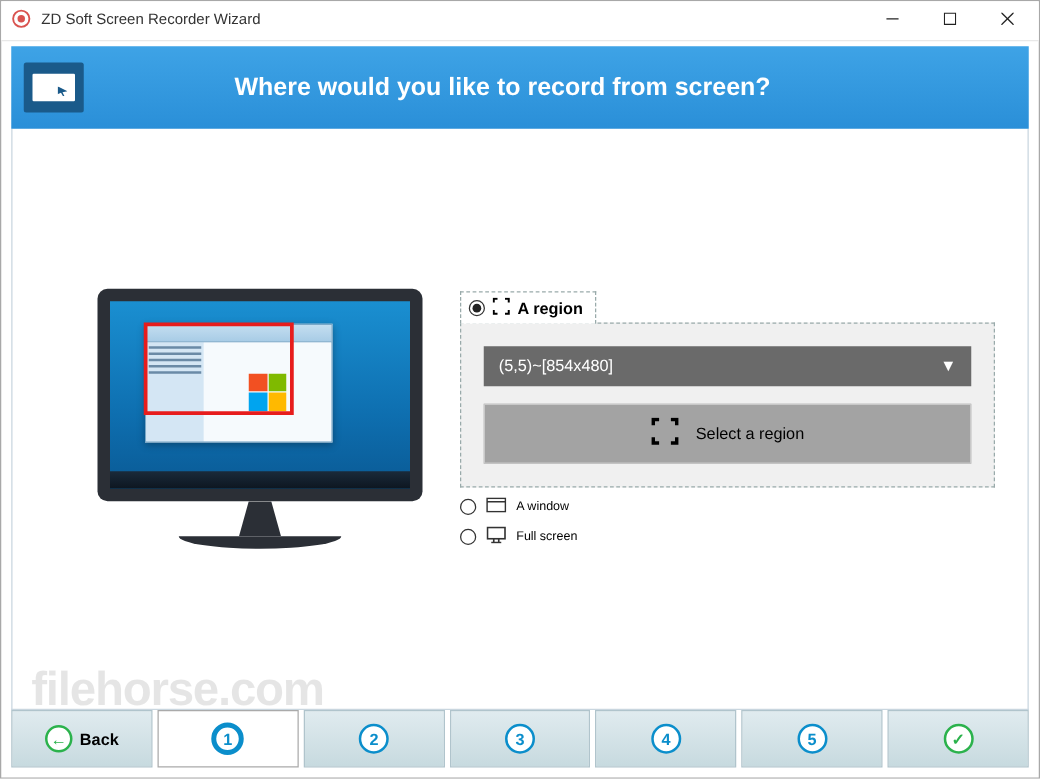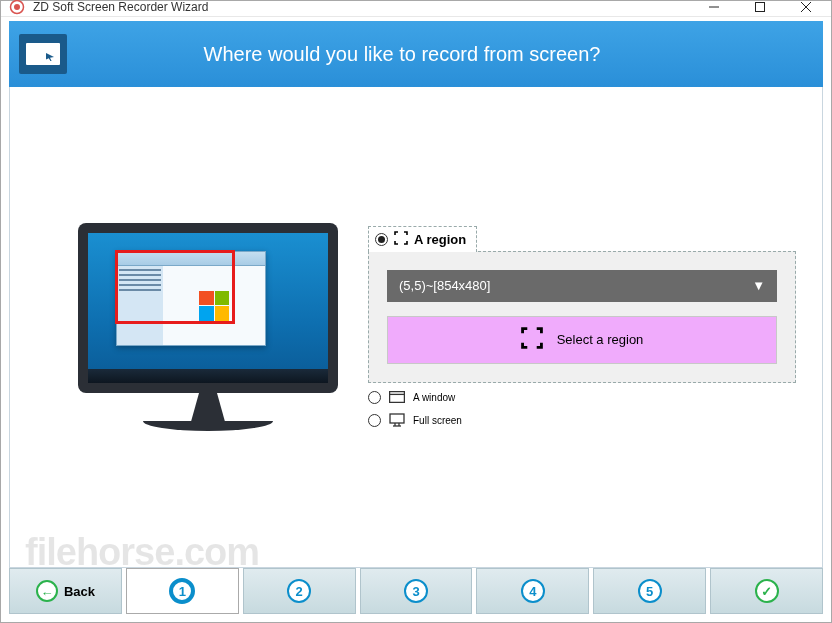--- a/index.html
+++ b/index.html
@@ -12,21 +12,21 @@
 }
 .window {
   width: 832px;
   height: 623px;
   border: 1px solid #a8a8a8;
   display: flex;
   flex-direction: column;
   background: #fff;
 }
 .titlebar {
-  height: 16px;
+  height: 32px;
   display: flex;
   align-items: center;
   padding: 0 2px 4px 8px;
   background: #fff;
   border-bottom: 1px solid #e8e8e8;
 }
 .titlebar .app-icon {
   width: 16px; height: 16px;
   margin-right: 8px;
   display: flex; align-items: center; justify-content: center;
@@ -72,21 +72,21 @@
   width: 8px; height: 8px;
   background: #1a5a8a;
   bottom: 4px; right: 6px;
   clip-path: polygon(0 0, 100% 50%, 50% 60%, 70% 100%, 55% 100%, 35% 65%, 0 80%);
 }
 .header-title {
   flex: 1;
   text-align: center;
   color: #fff;
   font-size: 20px;
-  font-weight: normal;
+  font-weight: bold;
   padding-right: 86px;
 }
 
 .content {
   flex: 1;
   margin: 0 8px;
   border: 1px solid #c9d6df;
   border-top: none;
   display: flex;
   align-items: center;
@@ -210,21 +210,21 @@
   color: #fff;
   height: 32px;
   display: flex; align-items: center; justify-content: space-between;
   padding: 0 12px;
   font-size: 13px;
   cursor: pointer;
 }
 .region-btn {
   margin-top: 14px;
   height: 48px;
-  background: #f0abfc;
+  background: #a3a3a3;
   border: 1px solid #c8c8c8;
   display: flex; align-items: center; justify-content: center;
   gap: 14px;
   font-size: 13px;
   cursor: pointer;
 }
 .opt-row {
   display: flex; align-items: center; gap: 8px;
   margin-top: 8px;
   font-size: 10px;

